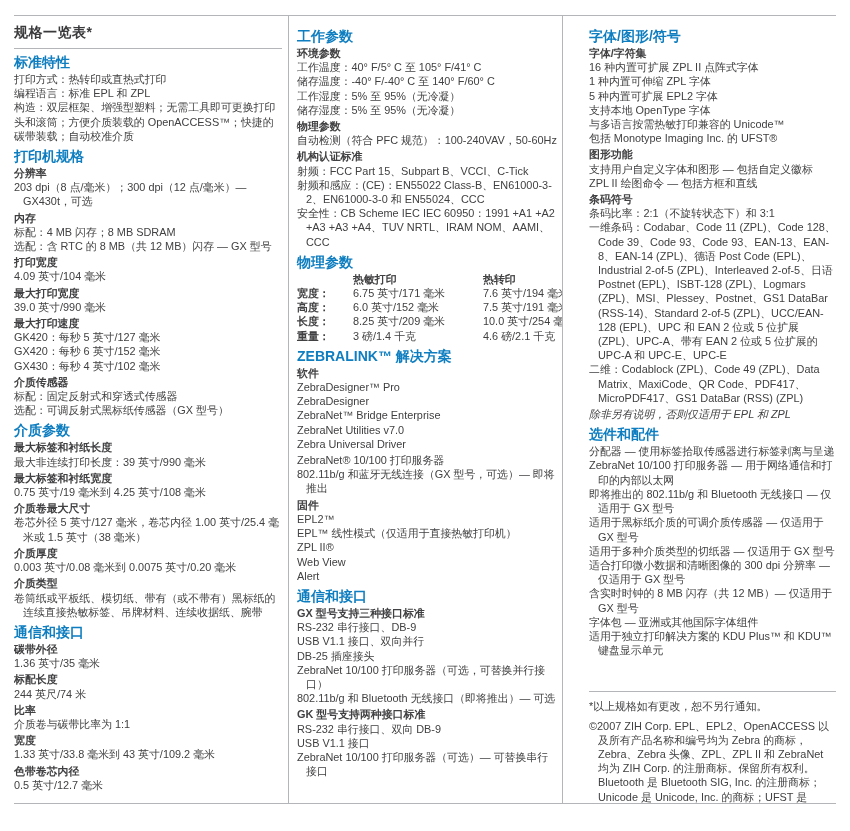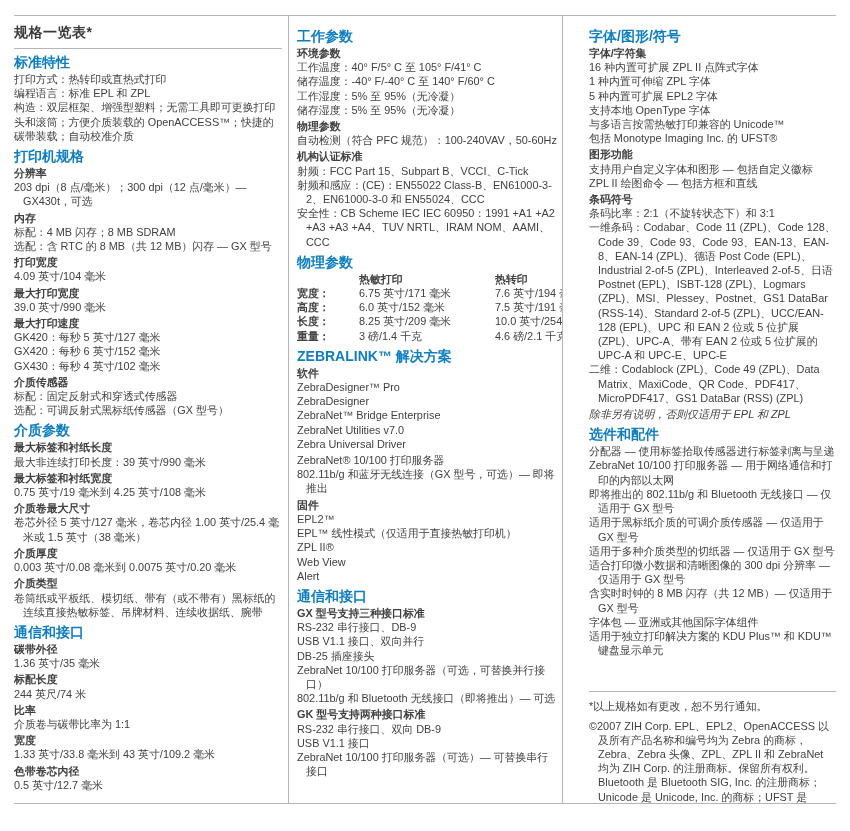--- a/index.html
+++ b/index.html
@@ -34,21 +34,21 @@
   .sec{
     color:var(--accent);font-weight:700;font-size:14px;line-height:14px;
     margin:6px 0 3px 0;
   }
   .col2 > .sec:first-child, .col3 > .sec:first-child{margin-top:13px;}
   .entry{margin:0 0 2px 0;}
   .lbl{font-weight:700;margin:1px 0 0 0;}
   .ln{margin:0;padding-left:9px;text-indent:-9px;}
   .ln.flush{padding-left:0;text-indent:0;}
   .ln.italic{font-style:italic;}
-  .ptable{display:grid;grid-template-columns:44px 118px auto;column-gap:18px;}
+  .ptable{display:grid;grid-template-columns:44px 118px auto;column-gap:12px;}
   .ptable .cell{white-space:nowrap;}
   .ptable .h{font-weight:700;}
   .foot-rule{height:1px;background:var(--rule);margin:34px 0 7px 0;}
   .fn-entry{margin-bottom:5px;}
 </style>
 </head>
 <body>
 
 <div class="page">
   <div class="top-rule"></div>

